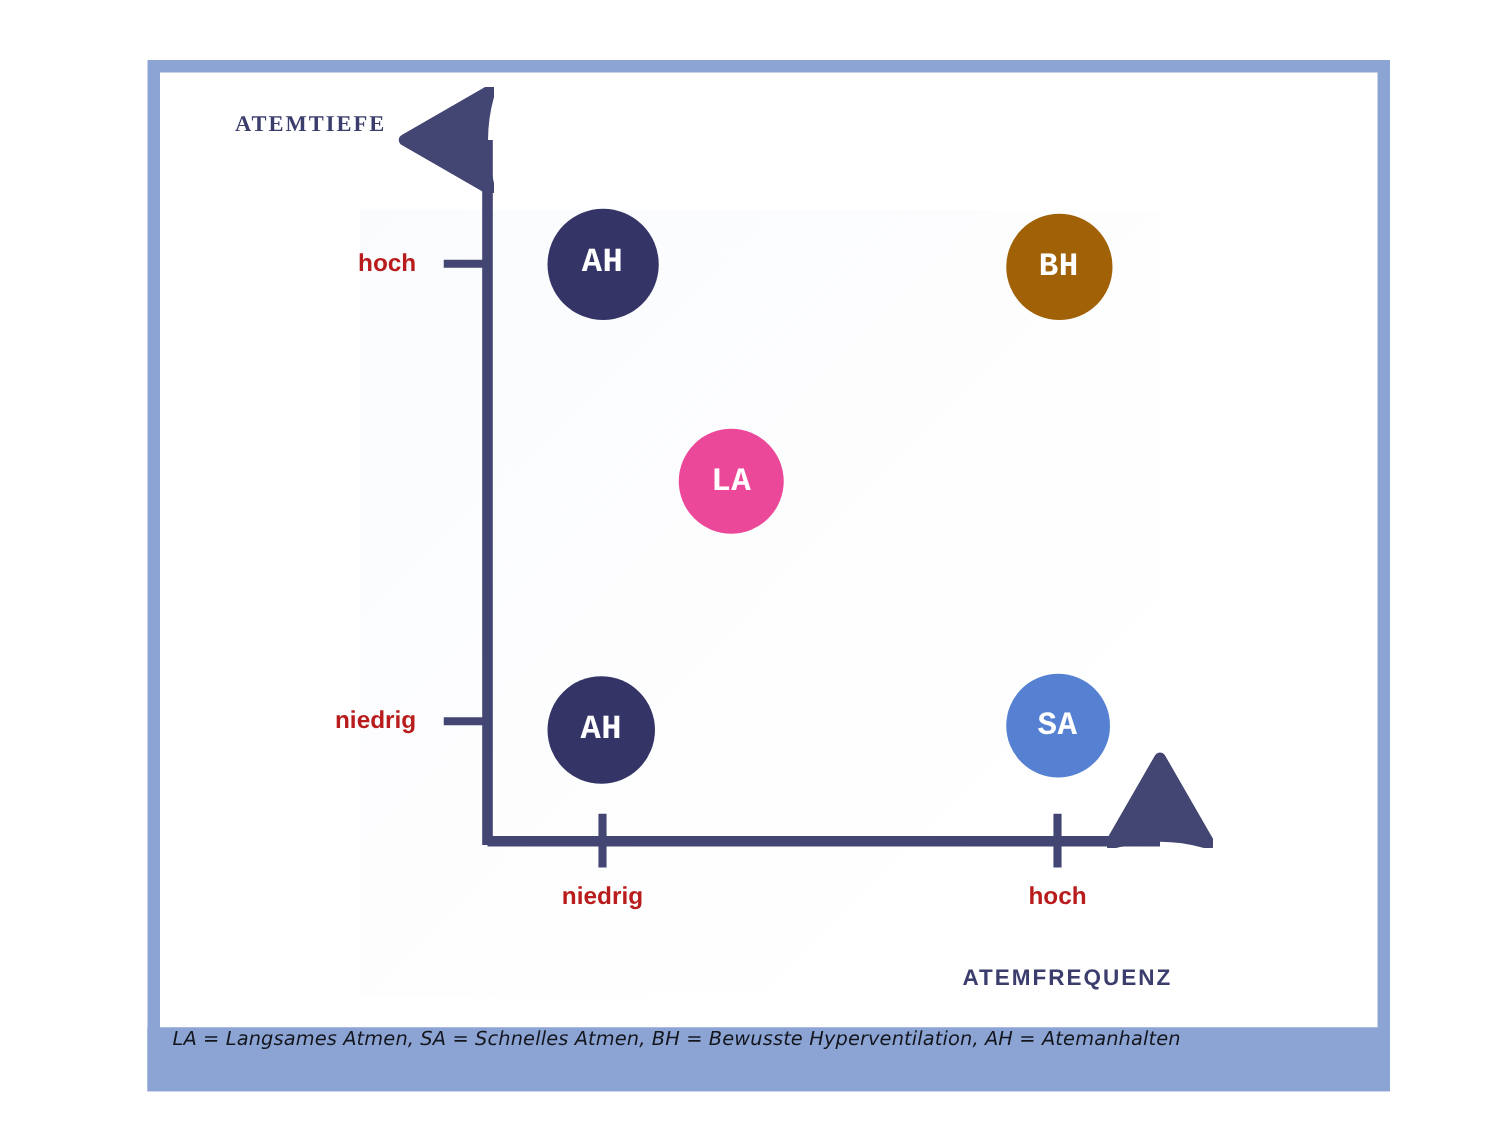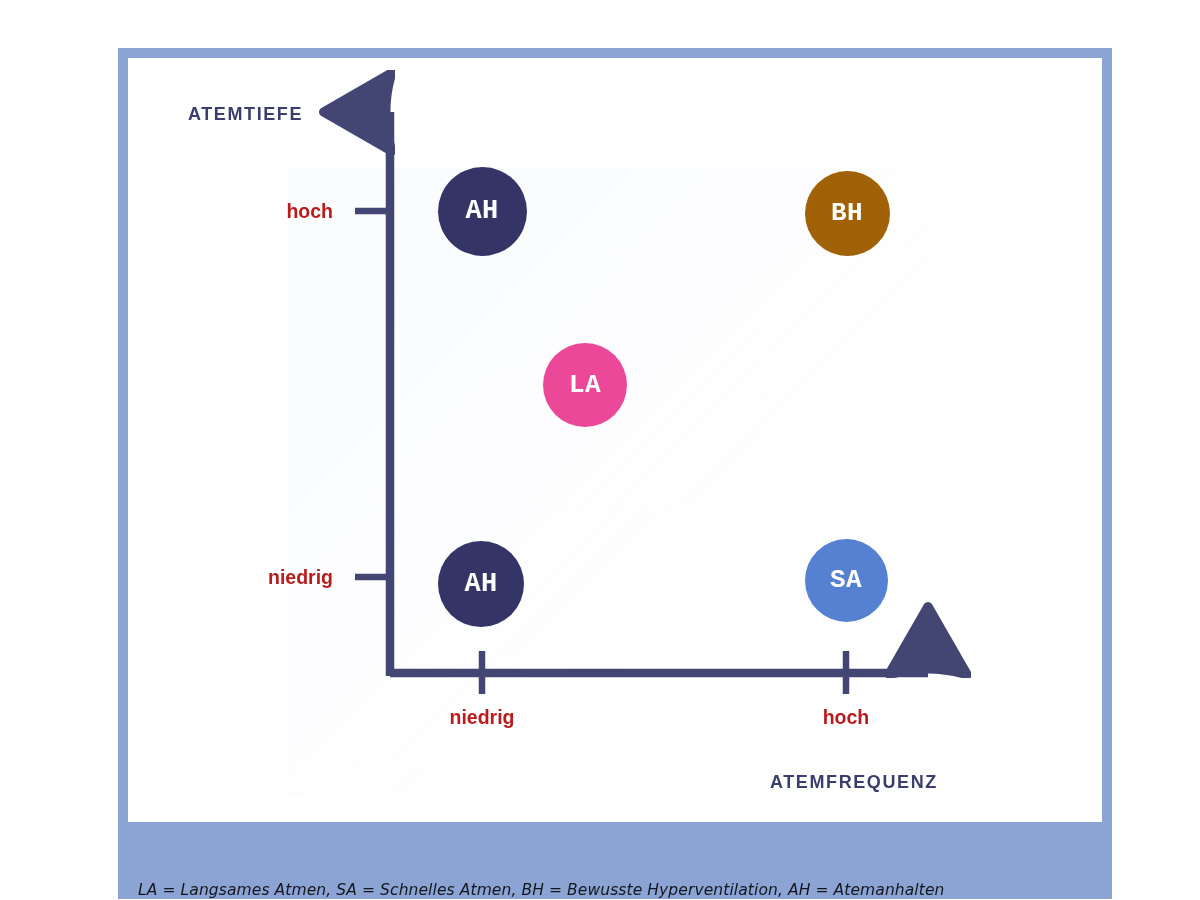--- a/index.html
+++ b/index.html
@@ -59,22 +59,21 @@
 
   
   .caption-bar {
     position: absolute;
     left: 118px;
     top: 822px;
     width: 994px;
     height: 51px;
     background: #8ca4d4;
     display: flex;
-    align-items: flex-end;
-    margin-top: 26px;
+    align-items: flex-start;
   }
   .caption-text {
     margin-left: 20px;
     font-family: "DejaVu Sans", sans-serif;
     font-style: italic;
     font-size: 15.5px;
     color: #14161d;
     letter-spacing: 0.1px;
     white-space: nowrap;
   }
@@ -93,21 +92,22 @@
     position: absolute;
     font-family: "Liberation Sans", sans-serif;
     font-weight: bold;
     font-size: 18px;
     letter-spacing: 1.6px;
     color: #3b3e6d;
     white-space: nowrap;
   }
   #title-y {
     left: 188px;
-    top: 104px;
+    top: 89px;
+    font-family: Liberation Serif, serif;
   }
   #title-x {
     left: 770px;
     top: 772px;
   }
 
   
   .tick-label {
     position: absolute;
     font-family: "Liberation Sans", sans-serif;

